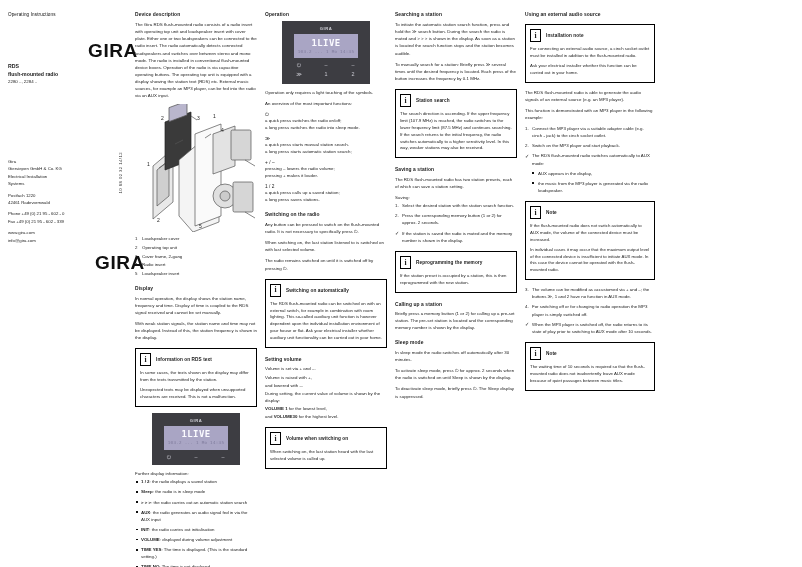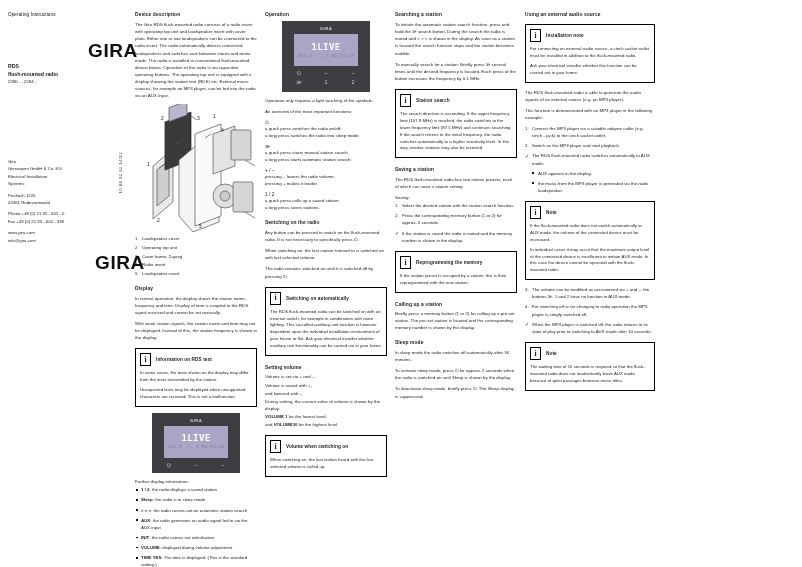--- a/index.html
+++ b/index.html
@@ -59,21 +59,21 @@
 
   .fnlist{margin:3px 0 4px 0;}
   .fn-sym{font-size:4.8px;line-height:1.5;margin:0;}
   .fn-txt{font-size:4.4px;line-height:1.55;margin:0;}
   .fngap{height:3px;}
 
   
   .radiopanel{background:#3d3d42;width:88px;padding:5px 0 5px 0;margin:3px auto 5px auto;
     display:flex;flex-direction:column;align-items:center;}
   .rp-logo{font-size:4.2px;font-weight:bold;color:#cfcfd6;letter-spacing:.5px;margin-bottom:3px;}
-  .rp-screen{background:#a9a5c4;width:64px;height:32px;display:flex;flex-direction:column;
+  .rp-screen{background:#a9a5c4;width:64px;height:24px;display:flex;flex-direction:column;
     align-items:center;justify-content:center;}
   .rp-station{font-size:9px;font-weight:bold;color:#fbfbff;letter-spacing:.4px;line-height:1;
     font-family:"DejaVu Sans Mono",monospace;}
   .rp-sub{font-size:4.2px;color:#7f7b9c;letter-spacing:.3px;margin-top:1px;
     font-family:"DejaVu Sans Mono",monospace;}
   .rp-keys{display:flex;width:74px;justify-content:space-between;margin-top:5px;}
   .rp-keys span{font-size:5.4px;color:#c9c9d1;width:20px;text-align:center;line-height:1;}
   .rp-keys.r2{margin-top:4px;}
   .radiopanel.tall{padding-bottom:6px;}
 

